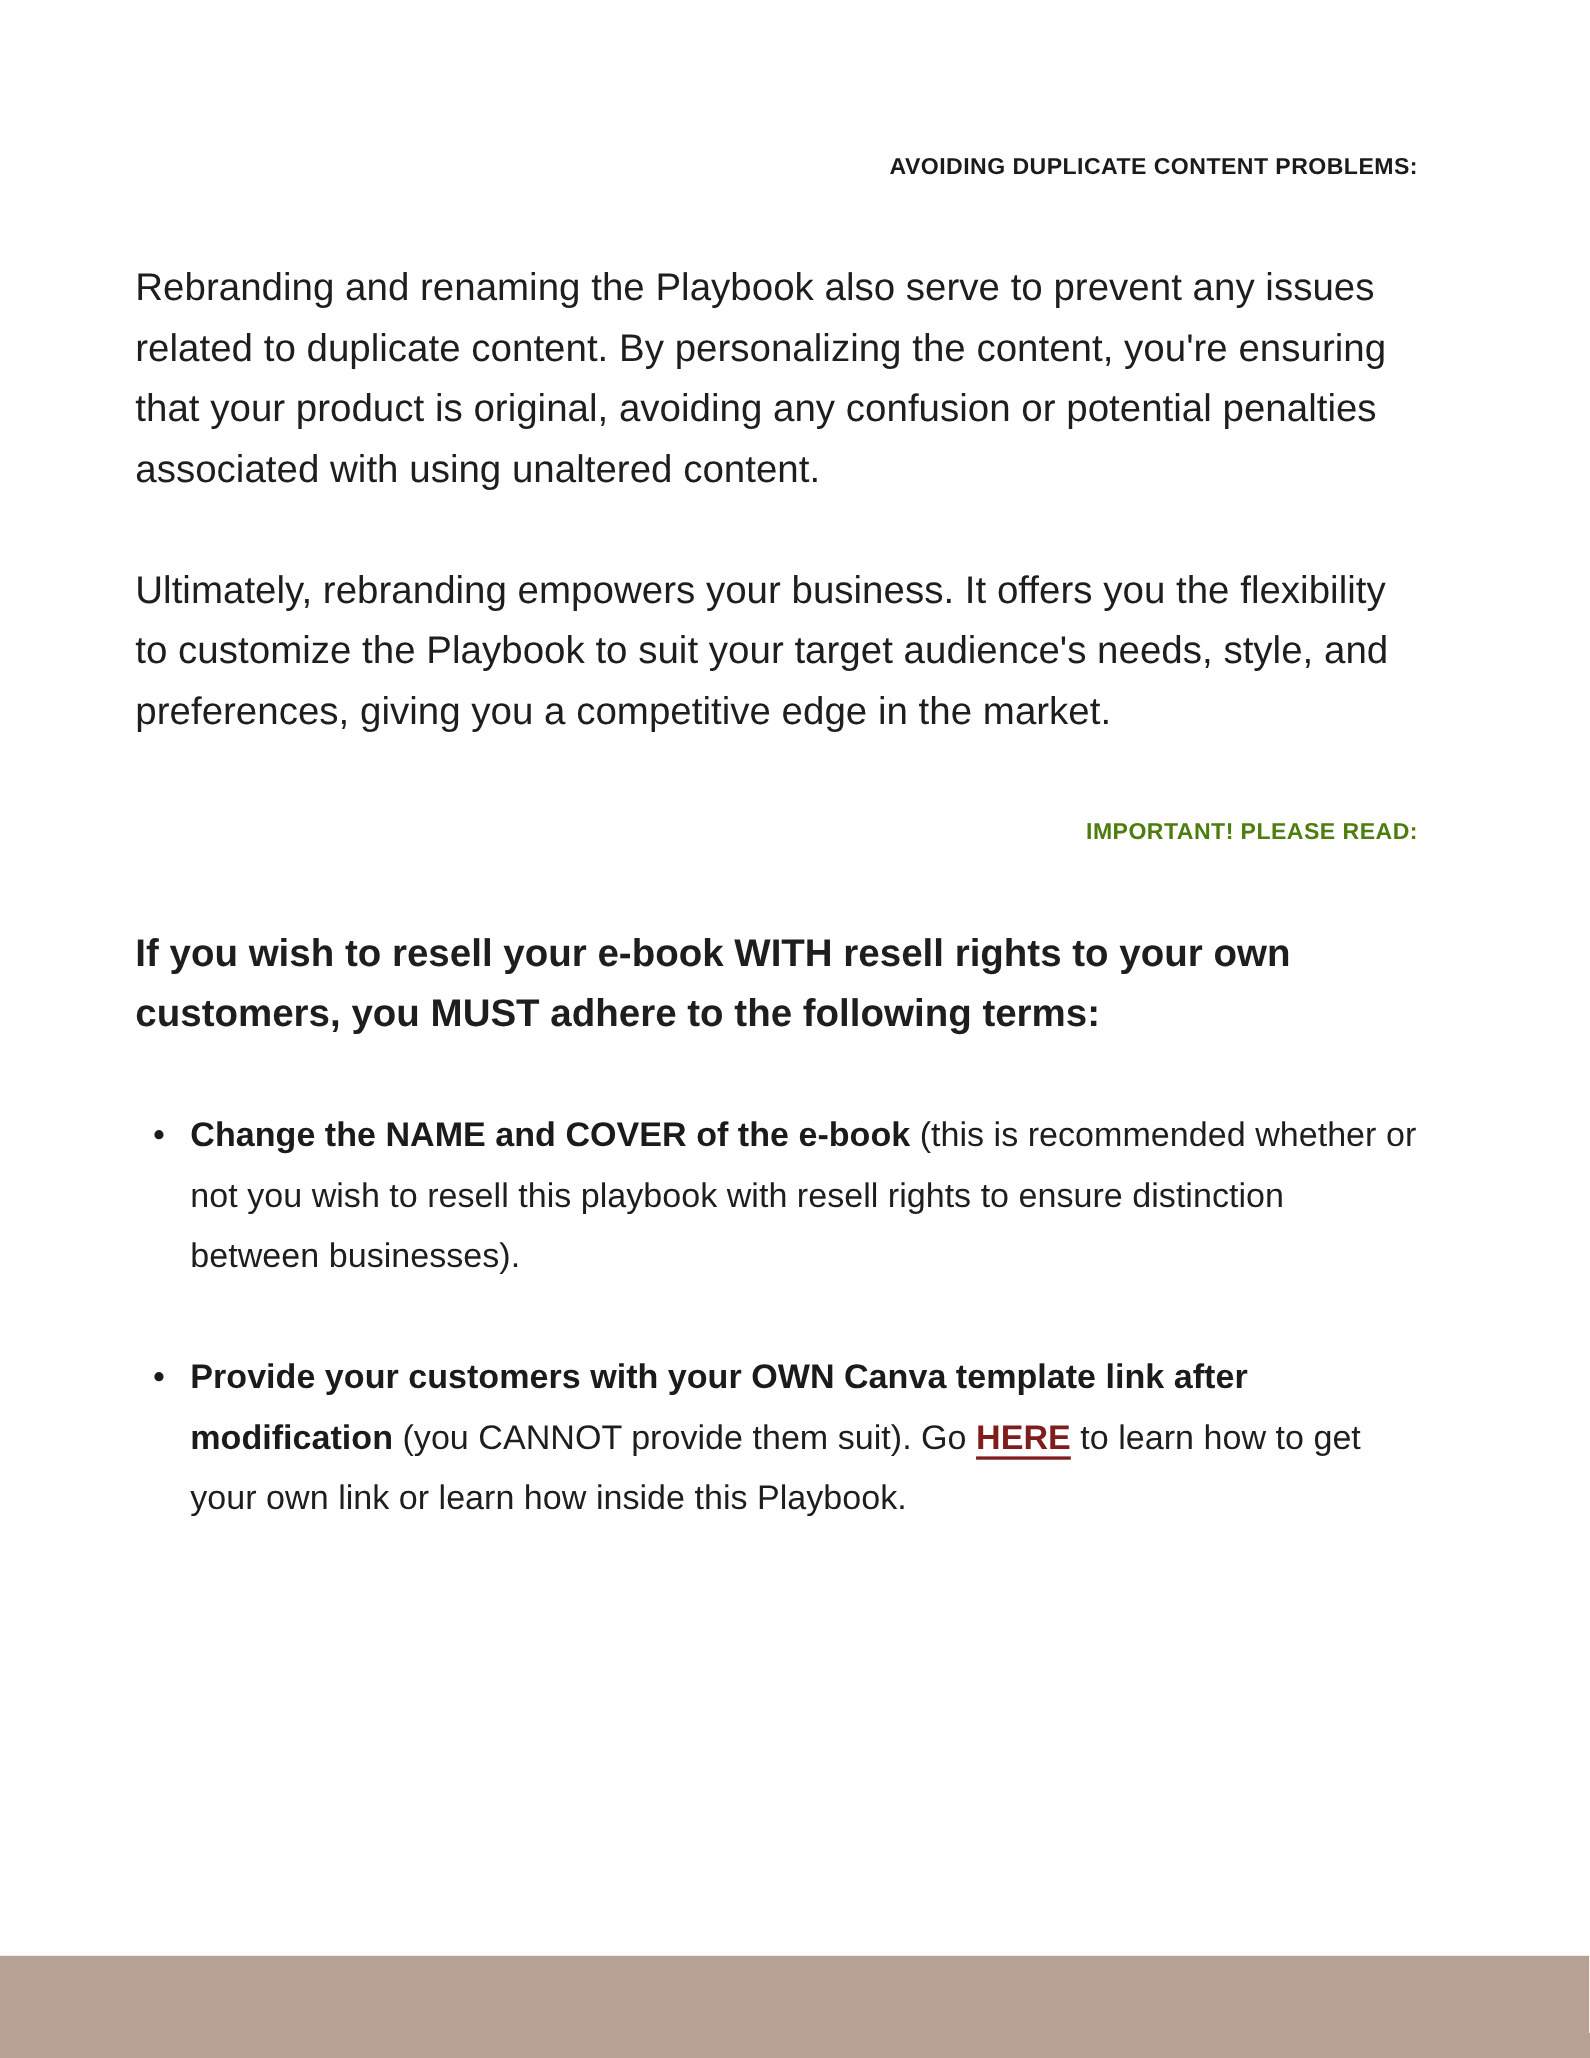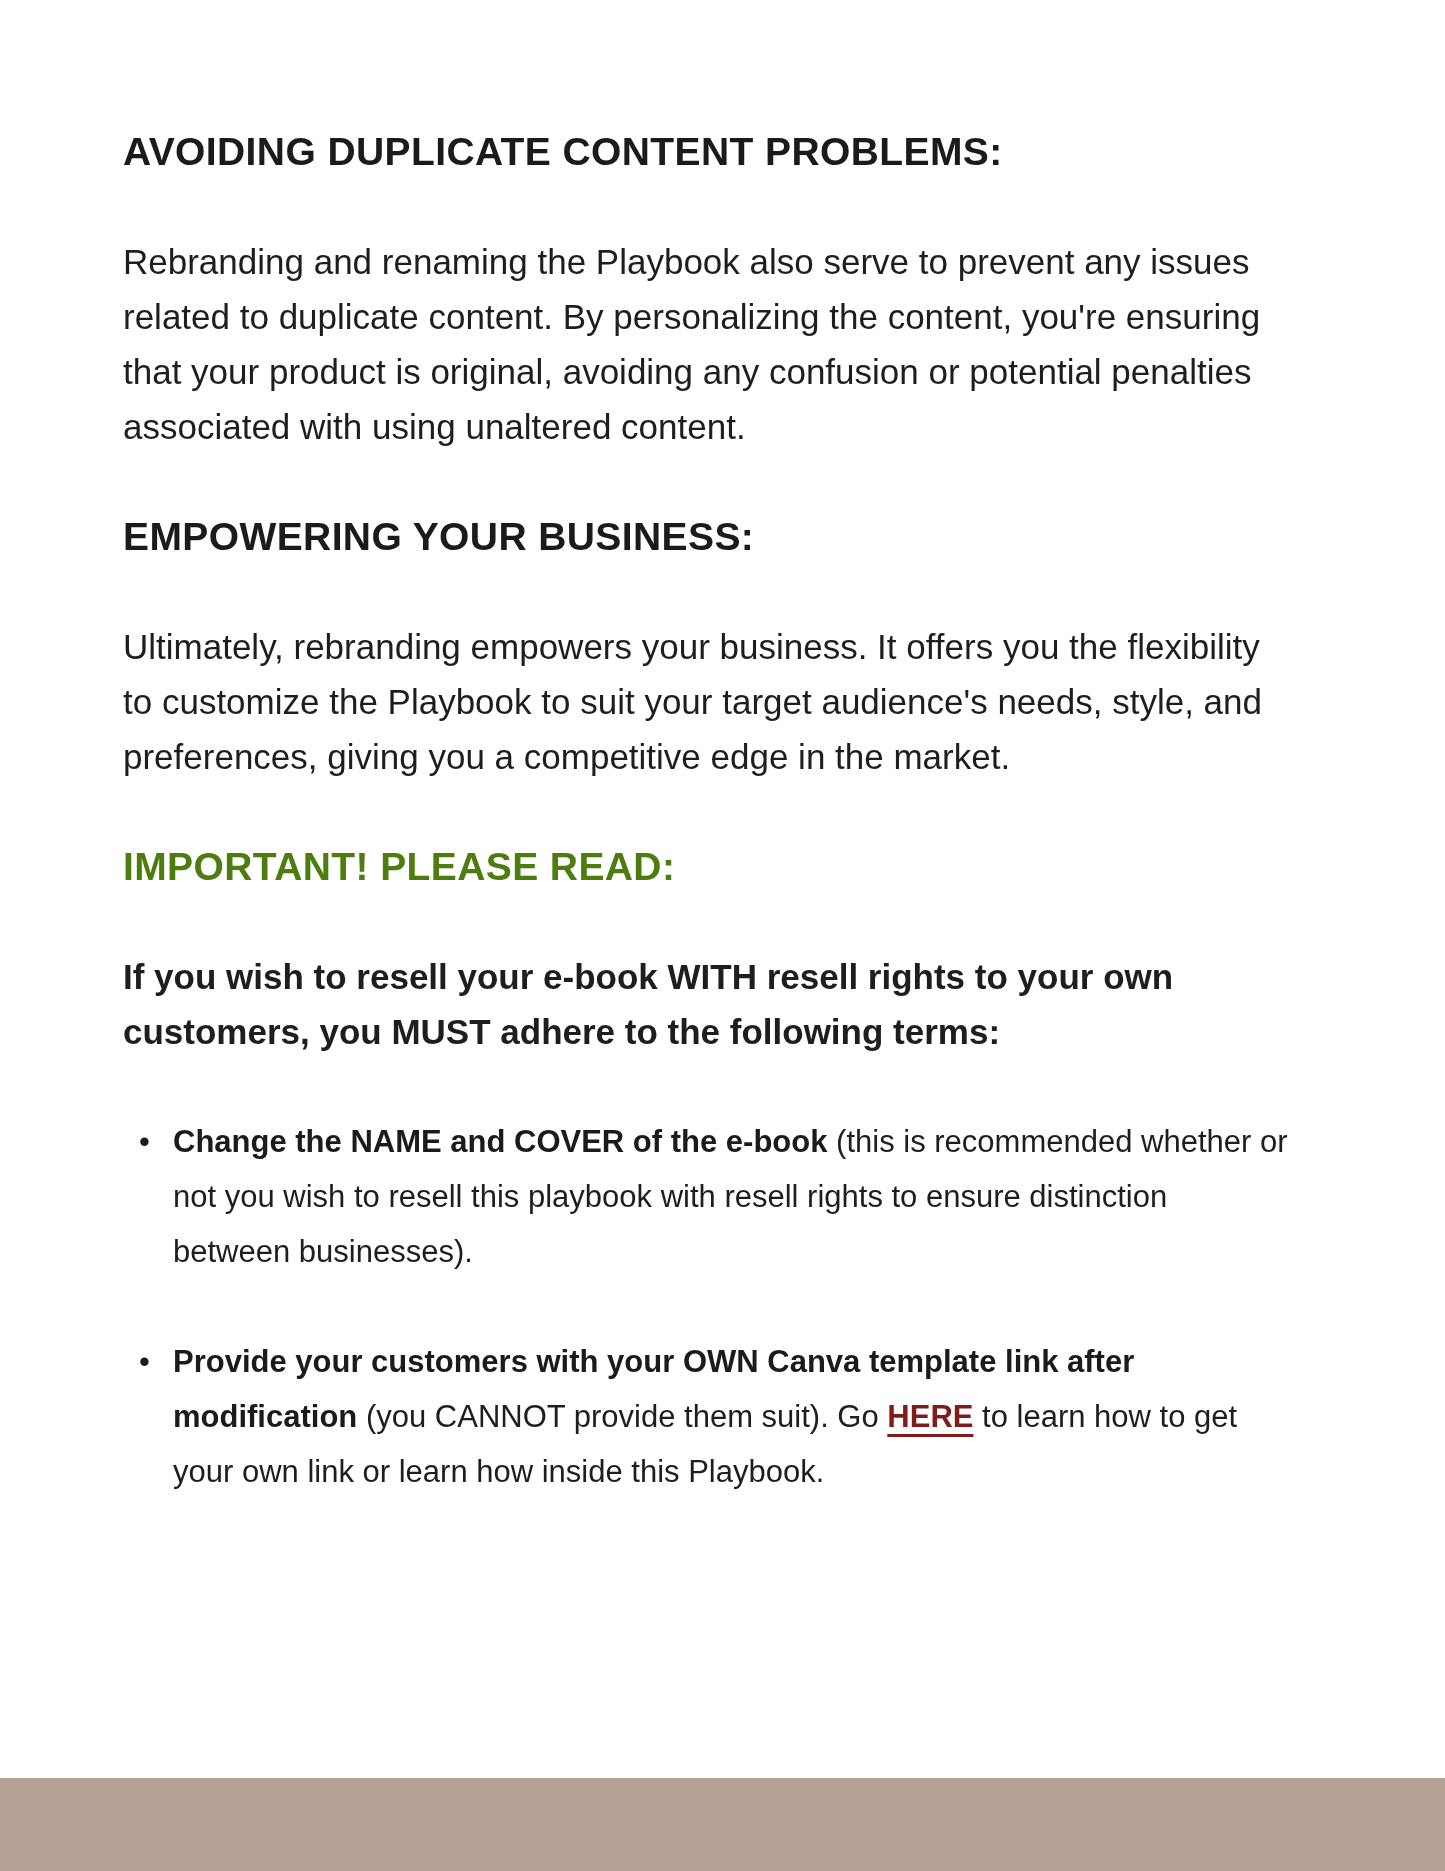--- a/index.html
+++ b/index.html
@@ -17,27 +17,28 @@
     color: #1e1e1e;
   }
   .content {
     position: absolute;
     top: 0;
     left: 123px;
     width: 1166px;
     padding-top: 124px;
   }
   .h {
-    font-size: 39px;
+    font-size: 21px;
     font-weight: bold;
     letter-spacing: 0.4px;
     line-height: 55px;
     margin: 0 0 55px 0;
     color: #1b1b1b;
     white-space: pre-line;
+    text-align: right;
   }
   .h.red {
     color: #4d7c0f;
   }
   .body {
     font-size: 35px;
     font-weight: 400;
     line-height: 55px;
     margin: 0 0 55px 0;
     white-space: pre-line;
@@ -95,21 +96,20 @@
 <div class="page">
   <div class="content">
 
     <h2 class="h">AVOIDING DUPLICATE CONTENT PROBLEMS:</h2>
 
     <p class="body">Rebranding and renaming the Playbook also serve to prevent any issues
 related to duplicate content. By personalizing the content, you're ensuring
 that your product is original, avoiding any confusion or potential penalties
 associated with using unaltered content.</p>
 
-    <h2 class="h">EMPOWERING YOUR BUSINESS:</h2>
 
     <p class="body">Ultimately, rebranding empowers your business. It offers you the flexibility
 to customize the Playbook to suit your target audience's needs, style, and
 preferences, giving you a competitive edge in the market.</p>
 
     <h2 class="h red">IMPORTANT! PLEASE READ:</h2>
 
     <p class="body bold">If you wish to resell your e-book WITH resell rights to your own
 customers, you MUST adhere to the following terms:</p>
 

